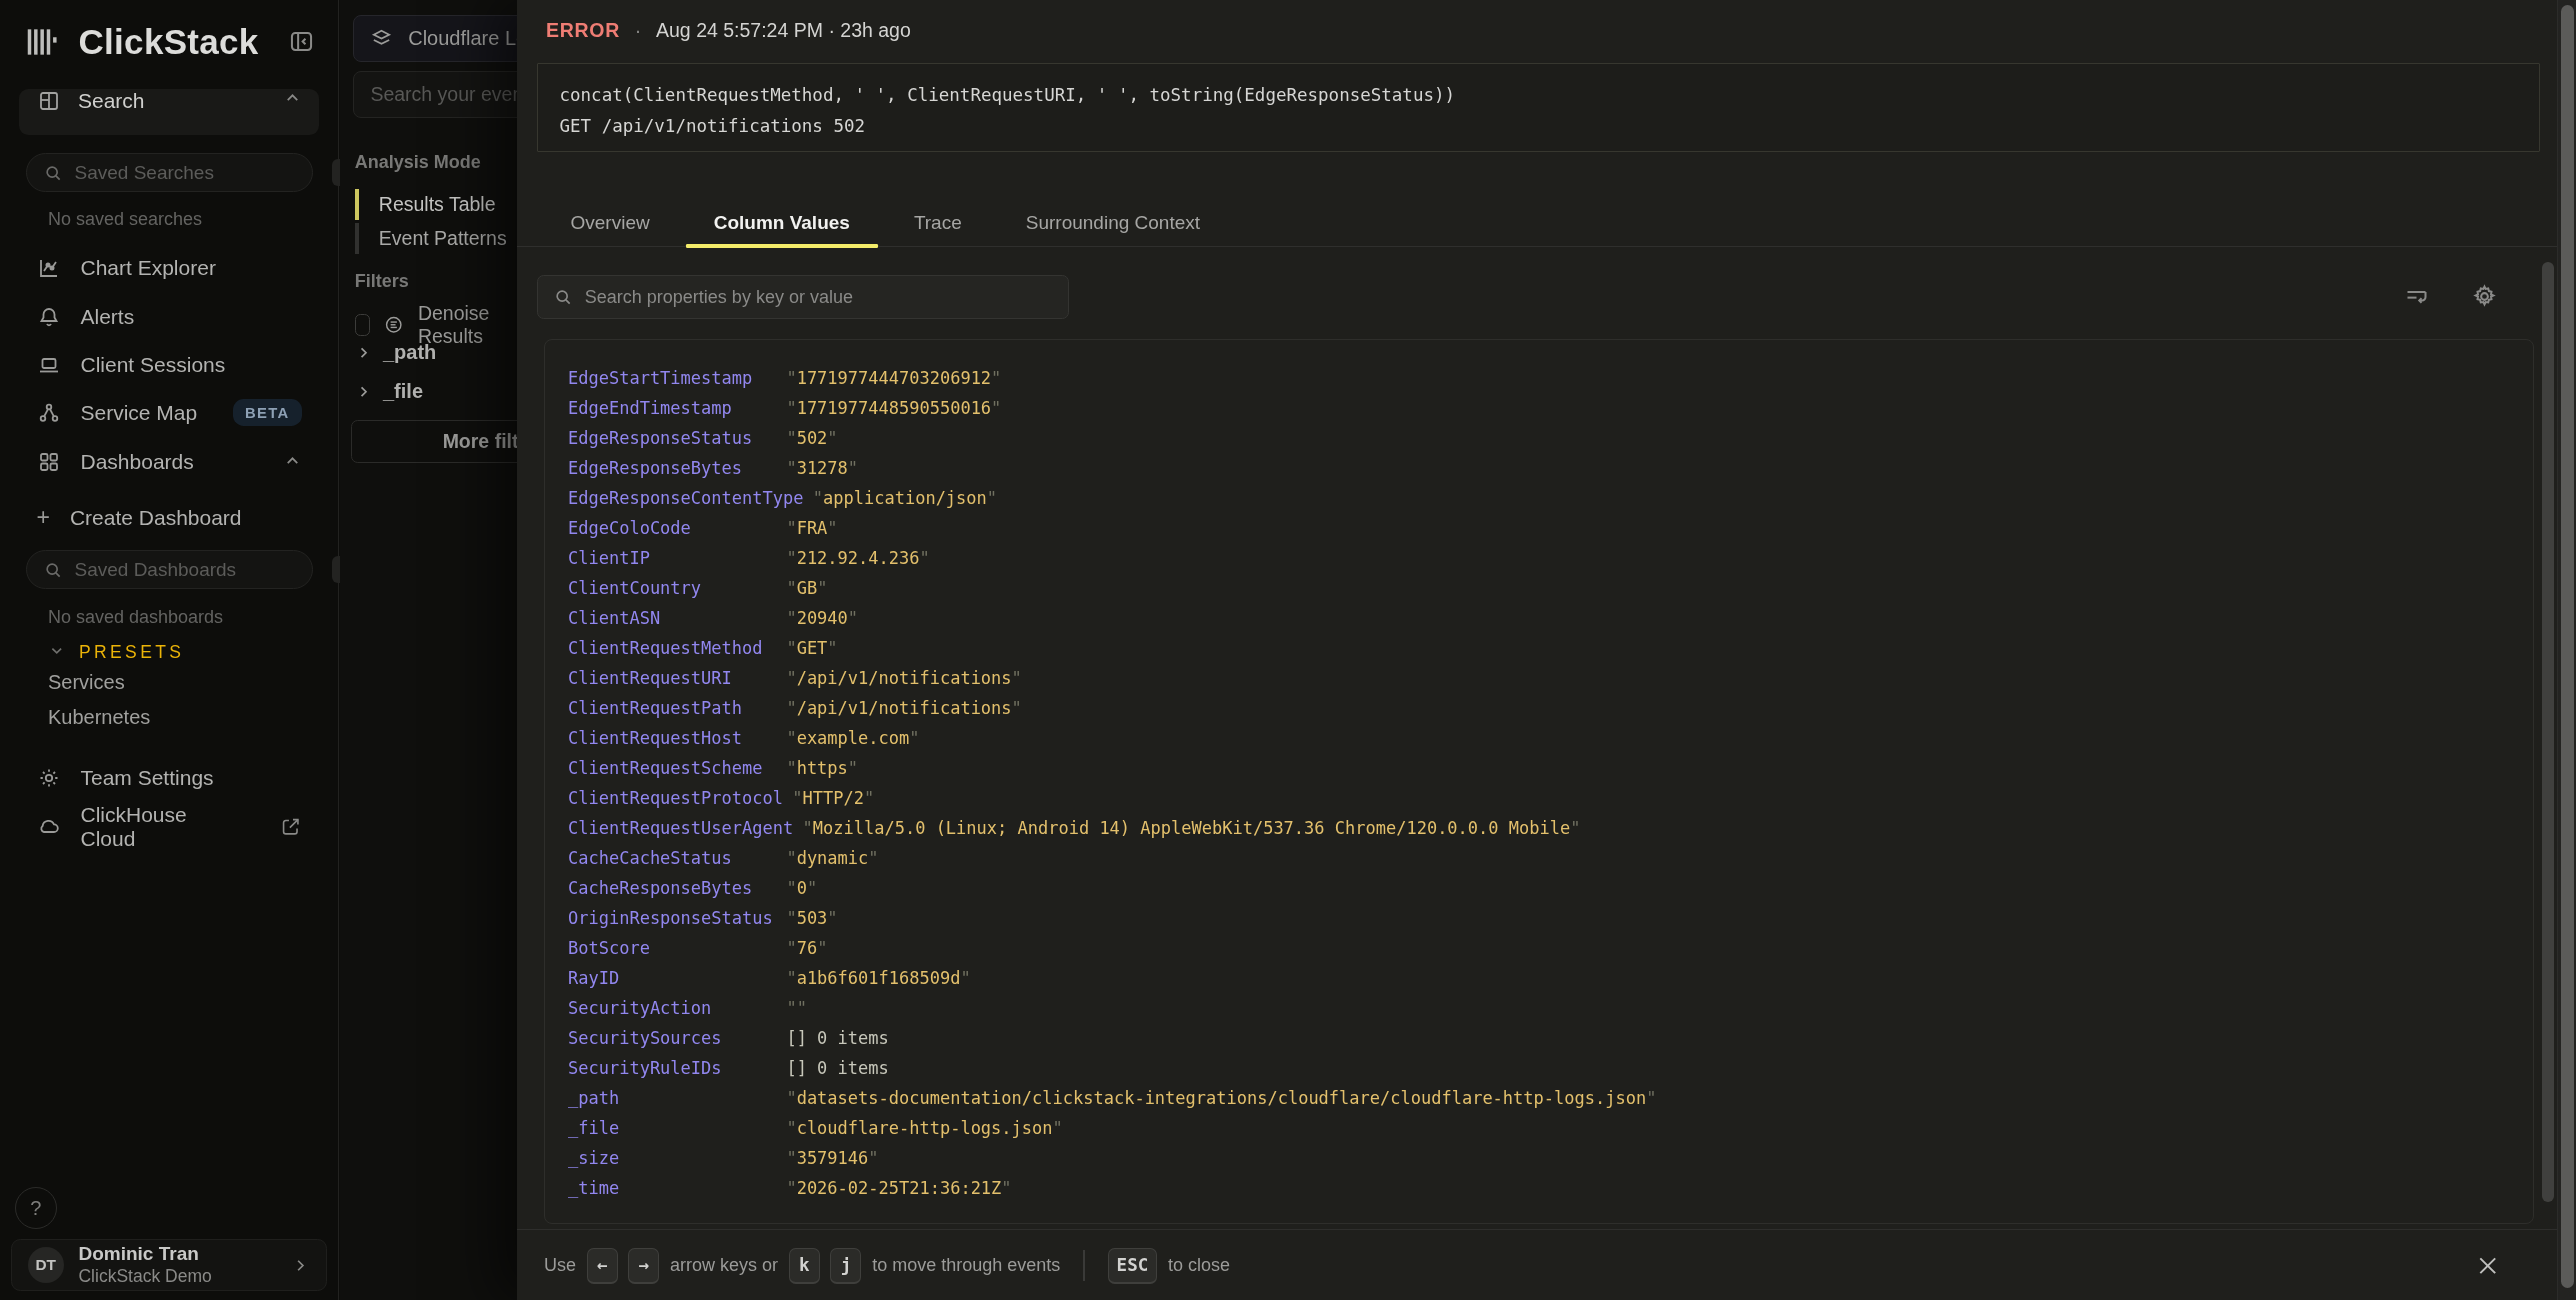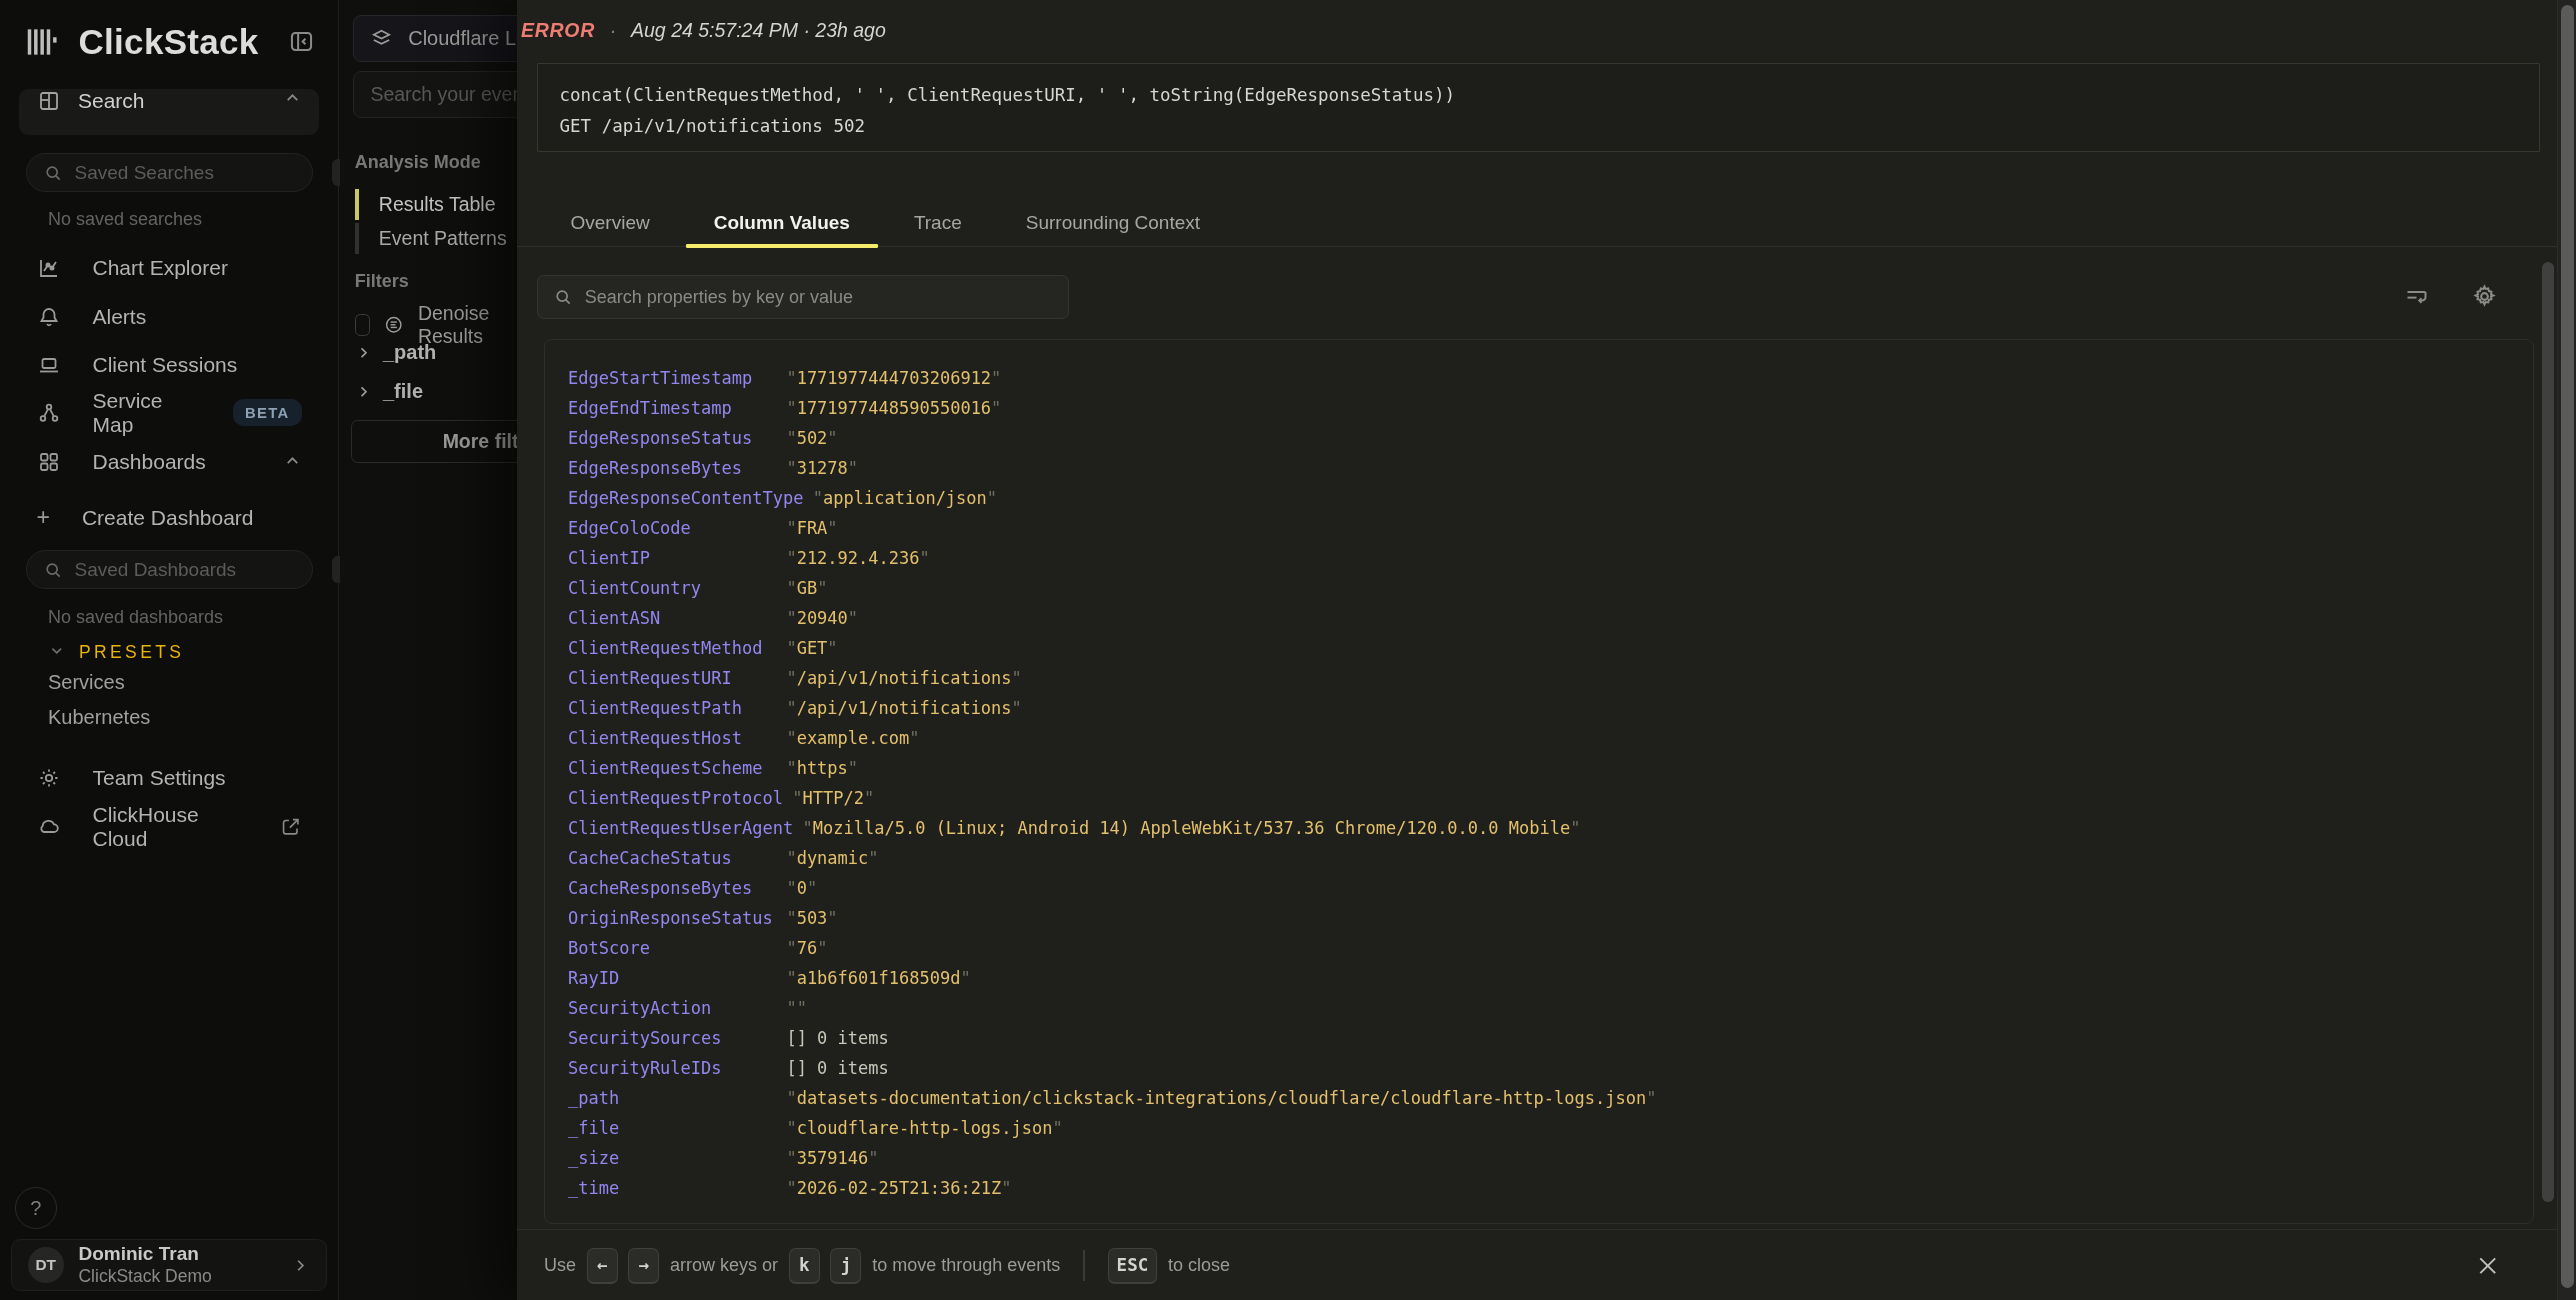--- a/index.html
+++ b/index.html
@@ -21,21 +21,21 @@
   .pill-input { position:absolute; left:25.5px; right:25.5px; height:39px; border-radius:20px;
                 background:#141412; border:0.7px solid #232321; display:flex; align-items:center;
                 gap:12px; padding:0 9.4px 0 16px; }
   .pill-input input { flex:1; background:transparent; border:none; outline:none;
                       font-size:19px; color:#5eead4; font-family:"Liberation Sans",sans-serif; }
   .pill-input input::placeholder { color:#5c5c5a; }
   .kbd-chip { background:#232321; color:#7c7c7a; border-radius:6px; font-size:16px;
               padding:4px 9.4px; white-space:nowrap; }
   .muted-line { position:absolute; left:48px; font-size:18px; color:#636361; }
   .snav { position:absolute; left:19px; right:19px; height:47px; display:flex;
-          align-items:center; gap:32px; padding:0 17.5px; border-radius:8px; cursor:pointer; }
+          align-items:center; gap:20px; padding:0 17.5px; border-radius:8px; cursor:pointer; }
   .snav .lbl { font-size:21px; color:#b3b3b1; }
   .beta-badge { margin-left:auto; background:#16212c; color:#8da0b4; font-size:14.8px; font-weight:700;
                 letter-spacing:1.3px; padding:5.4px 12px; border-radius:10.7px; }
   .chev-right-auto { margin-left:auto; }
   .presets-row { position:absolute; left:48px; display:flex; align-items:flex-start; gap:13.4px;
                  color:#eab308; font-size:17.5px; letter-spacing:3.4px; cursor:pointer; }
   .preset-item { position:absolute; left:48px; font-size:20px; color:#a0a09e; cursor:pointer; }
   .help-circle { position:absolute; left:14.8px; width:42px; height:42px; border-radius:50%;
                  border:1.3px solid #2b2b29; color:#7e7e7c; font-size:20px; display:flex;
                  align-items:center; justify-content:center; cursor:pointer; }
@@ -69,21 +69,21 @@
   .checkbox { width:21.5px; height:21.5px; border-radius:5.4px; border:1.3px solid #3c3c3a; background:transparent; }
   .tree-row { position:absolute; left:14.8px; display:flex; align-items:center; gap:10.7px;
               font-size:20px; font-weight:700; color:#b1b1af; cursor:pointer; }
   .more-btn { position:absolute; left:10.7px; width:289px; height:43px; border-radius:6.7px;
               border:0.7px solid #2b2b29; display:flex; align-items:center; justify-content:center;
               font-size:19.5px; font-weight:700; color:#9b9b99; cursor:pointer; }
 
   
   .drawer { position:absolute; left:517px; top:0; width:2040px; height:1301px; background:#1f1f1c;
             box-shadow:-20px 0 54px rgba(0,0,0,0.55); }
-  .evt-head { position:absolute; top:19px; left:4px; display:flex; align-items:center; gap:14.8px;font-style:italic; }
+  .evt-head { position:absolute; top:19px; left:29px; display:flex; align-items:center; gap:14.8px; }
   .sev { color:#ef7d74; font-size:19.5px; font-weight:700; letter-spacing:0.7px; }
   .dot-sep { color:#8a8a88; font-size:19.5px; }
   .evt-time { color:#d4d4d2; font-size:19.5px; }
   .code-block { position:absolute; top:63px; left:20px; right:17.5px; height:89px; border-radius:1px;
                 background:#1d1d1a; border:0.7px solid #37372f; padding:16px 21.5px;
                 font-family:"DejaVu Sans Mono", monospace; font-size:17.5px; color:#d6d6d4; }
   .code-line { line-height:31px; white-space:nowrap; }
   .tabs { position:absolute; top:199px; left:21.5px; right:0; height:48px; display:flex; }
   .tabs-border { position:absolute; top:246px; left:0; right:0; height:1.3px; background:#2f2f2d; }
   .tab { position:relative; padding:0 32px; display:flex; align-items:center; font-size:19px;

